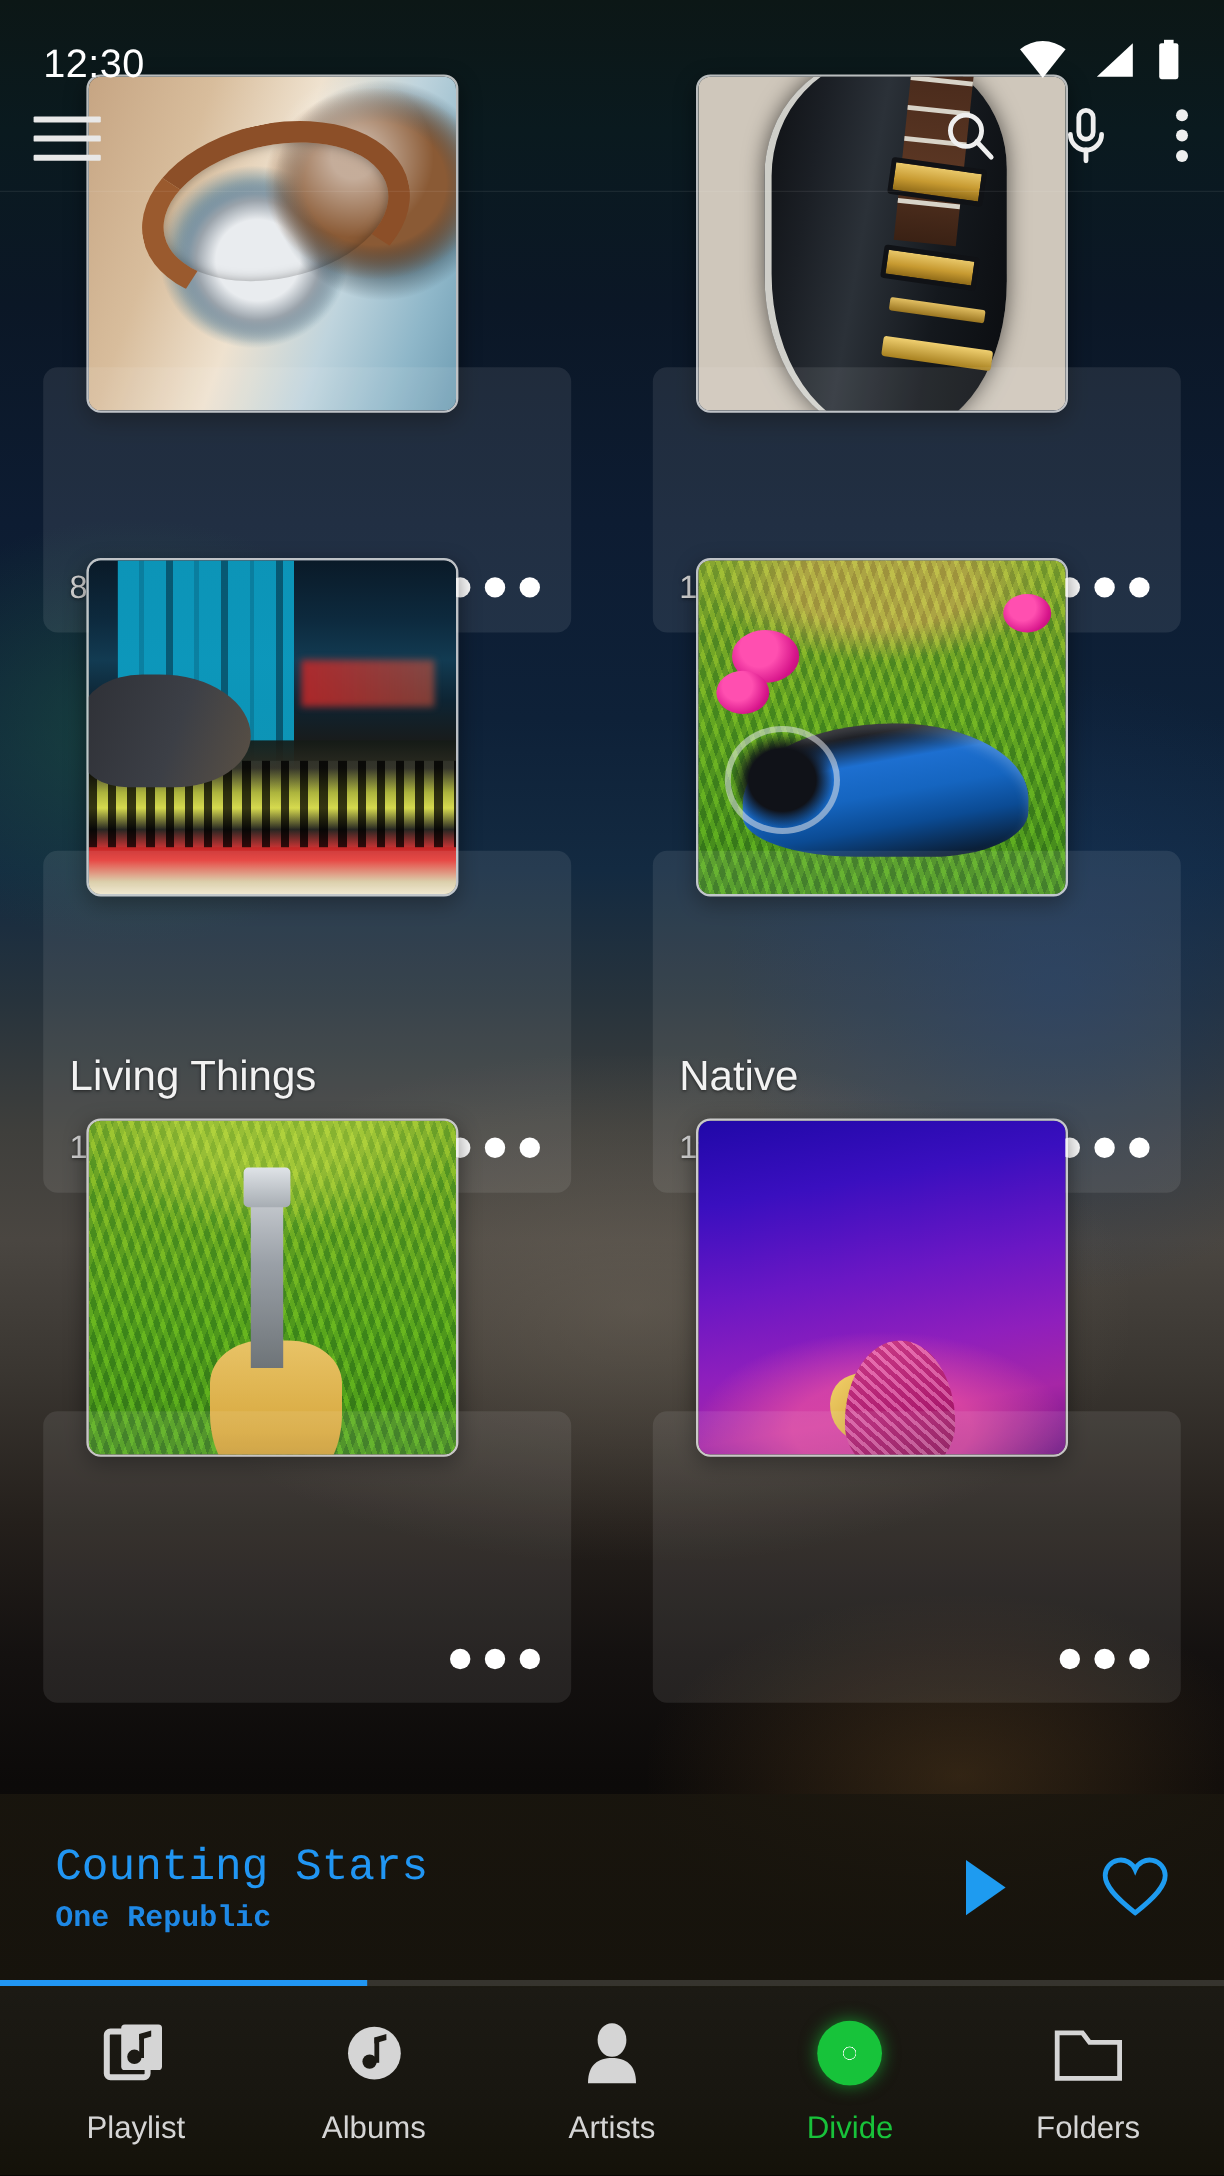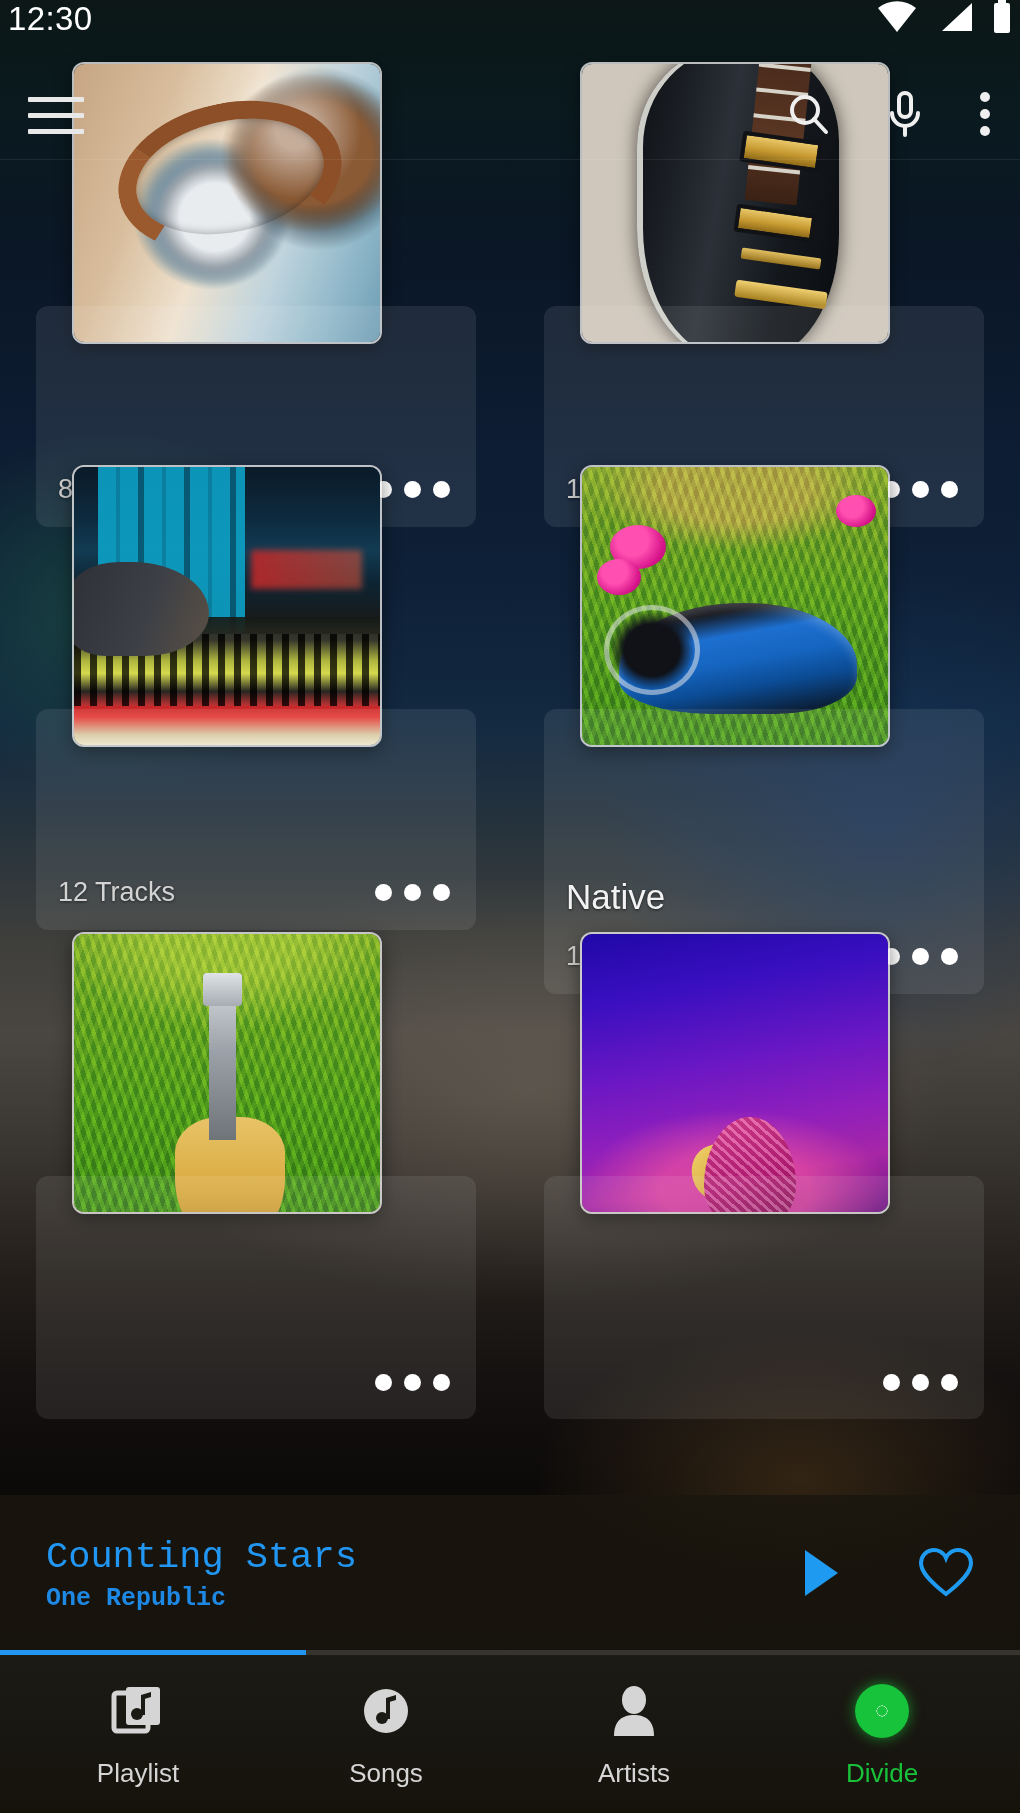--- a/index.html
+++ b/index.html
@@ -43,22 +43,22 @@
     left:120px; top:880px; width:820px; height:420px;
     background:radial-gradient(ellipse at center, rgba(128,118,104,.42) 0%, rgba(60,52,44,0) 72%);
   }
   .glow-amber {
     right:-40px; top:1330px; width:520px; height:300px;
     background:radial-gradient(ellipse at center, rgba(120,84,40,.35) 0%, rgba(40,28,14,0) 72%);
   }
 
   
   .statusbar {
-    position:relative; height:72px; display:flex; align-items:flex-start;
-    padding:0 8px; z-index:5;
+    position:relative; height:72px; display:flex; align-items:flex-end;
+    padding:0 36px; z-index:5;
   }
   .status-time {
     color:#fff; font-size:33px; font-weight:400; letter-spacing:.4px;
   }
   .status-icons { margin-left:auto; display:flex; align-items:center; gap:18px; }
   .ico-wifi, .ico-signal, .ico-batt { display:block; }
 
   
   .appbar {
     position:relative; height:88px; display:flex; align-items:center;
@@ -414,20 +414,21 @@
       <div class="album-art">
         <div class="art-inner art-mixer">
           <div class="mixer-teal"></div>
           <div class="mixer-red"></div>
           <div class="mixer-desk"></div>
           <div class="mixer-knobs"></div>
           <div class="mixer-arm"></div>
         </div>
       </div>
       <div class="card-body">
+        <div class="album-title">Living Things</div>
         <div class="card-meta">
           <div class="track-count">12 Tracks</div>
           <div class="more-dots">
               <i></i>
               <i></i>
               <i></i>
             </div>
         </div>
       </div>
     </div>
@@ -538,36 +539,44 @@
 
     <div class="nav-item">
       <div class="nav-icon">
         <svg width="52" height="52" viewBox="0 0 52 52">
           <circle cx="26" cy="26" r="22" fill="#d5d5d5"></circle>
           <circle cx="22" cy="33" r="6" fill="#1c1a14"></circle>
           <rect x="26" y="13" width="4" height="21" fill="#1c1a14"></rect>
           <path d="M26 13 L36 10 L36 15 L26 18 Z" fill="#1c1a14"></path>
         </svg>
       </div>
-      <div class="nav-label">Songs</div>
+      <div class="nav-label">Albums</div>
     </div>
 
     <div class="nav-item">
       <div class="nav-icon">
         <svg width="50" height="54" viewBox="0 0 50 54">
           <ellipse cx="25" cy="16" rx="12" ry="14" fill="#d5d5d5"></ellipse>
           <path d="M5 52 C5 36 14 31 25 31 C36 31 45 36 45 52 Z" fill="#d5d5d5"></path>
         </svg>
       </div>
       <div class="nav-label">Artists</div>
     </div>
 
     <div class="nav-item active">
       <div class="nav-icon">
         <div class="vinyl"></div>
       </div>
       <div class="nav-label">Divide</div>
     </div>
 
+    <div class="nav-item">
+      <div class="nav-icon">
+        <svg width="58" height="50" viewBox="0 0 58 50">
+          <path d="M3 8 L24 8 L30 16 L55 16 L55 46 L3 46 Z" fill="none" stroke="#d5d5d5" stroke-width="4"></path>
+        </svg>
+      </div>
+      <div class="nav-label">Folders</div>
+    </div>
 
   </div>
 
 </div>
 
 </body></html>

